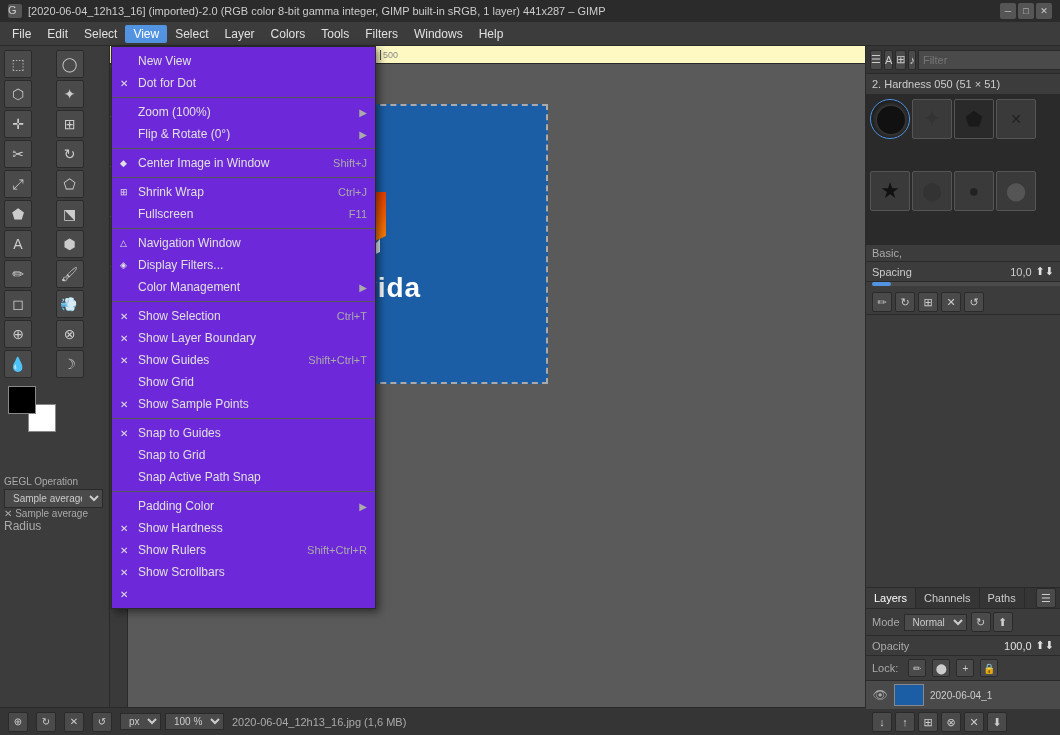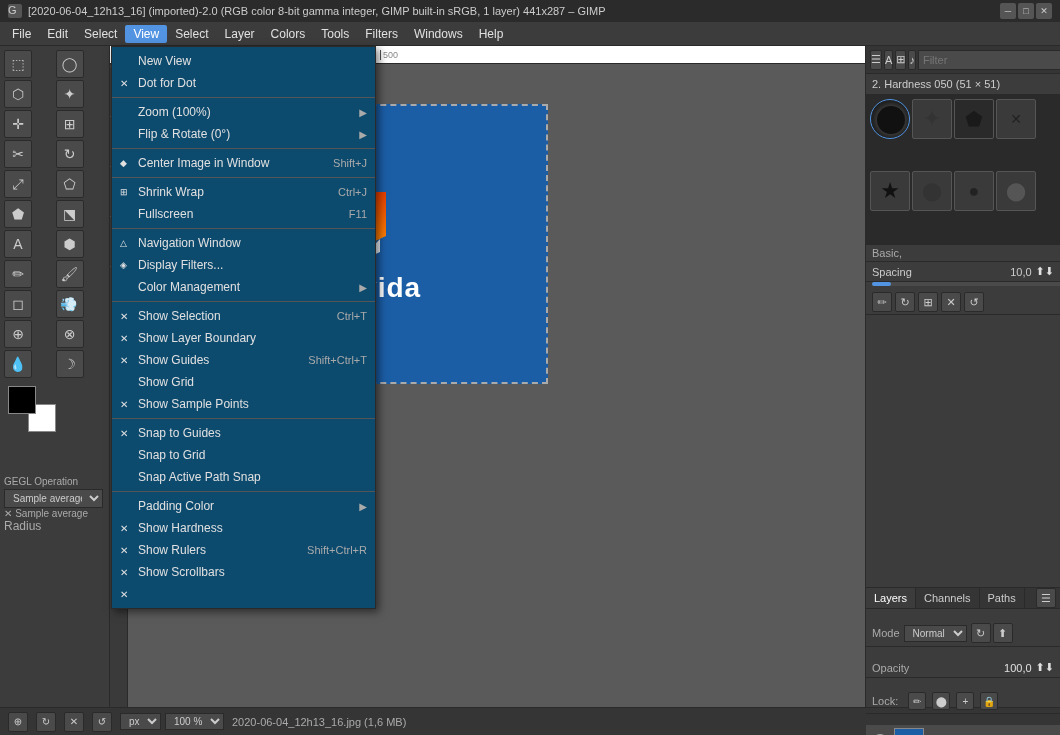--- a/index.html
+++ b/index.html
@@ -133,21 +133,21 @@
 
     
     #canvas-area {
       flex: 1;
       background: #4a4a4a;
       position: relative;
       overflow: hidden;
     }
     #ruler-h {
       height: 18px;
-      background: #ffffff;
+      background: #fef9c3;
       border-bottom: 1px solid #2a2a2a;
       display: flex;
       align-items: center;
       padding-left: 20px;
       font-size: 9px;
       color: #888;
       overflow: hidden;
     }
     .ruler-mark {
       display: inline-block;
@@ -301,21 +301,20 @@
       background: #5294e2;
       border-radius: 2px;
     }
 
     
     #layers-panel {
       height: 120px;
       border-top: 1px solid #2a2a2a;
       display: flex;
       flex-direction: column;
-      gap: 11px;
     }
     .layers-tabs {
       display: flex;
       height: 24px;
       background: #353535;
       border-bottom: 1px solid #2a2a2a;
     }
     .layer-tab {
       padding: 4px 8px;
       font-size: 11px;
@@ -417,21 +416,21 @@
       padding: 1px 4px;
     }
     .status-info { flex: 1; text-align: left; }
 
     
     #view-menu {
       position: absolute;
       top: 46px;
       left: 111px;
       width: 265px;
-      background: #0c4a6e;
+      background: #6d28d9;
       border: 1px solid #2a2a2a;
       box-shadow: 3px 3px 8px rgba(0,0,0,0.5);
       z-index: 100;
       padding: 3px 0;
     }
     .menu-section-divider {
       height: 1px;
       background: #555;
       margin: 3px 0;
     }

